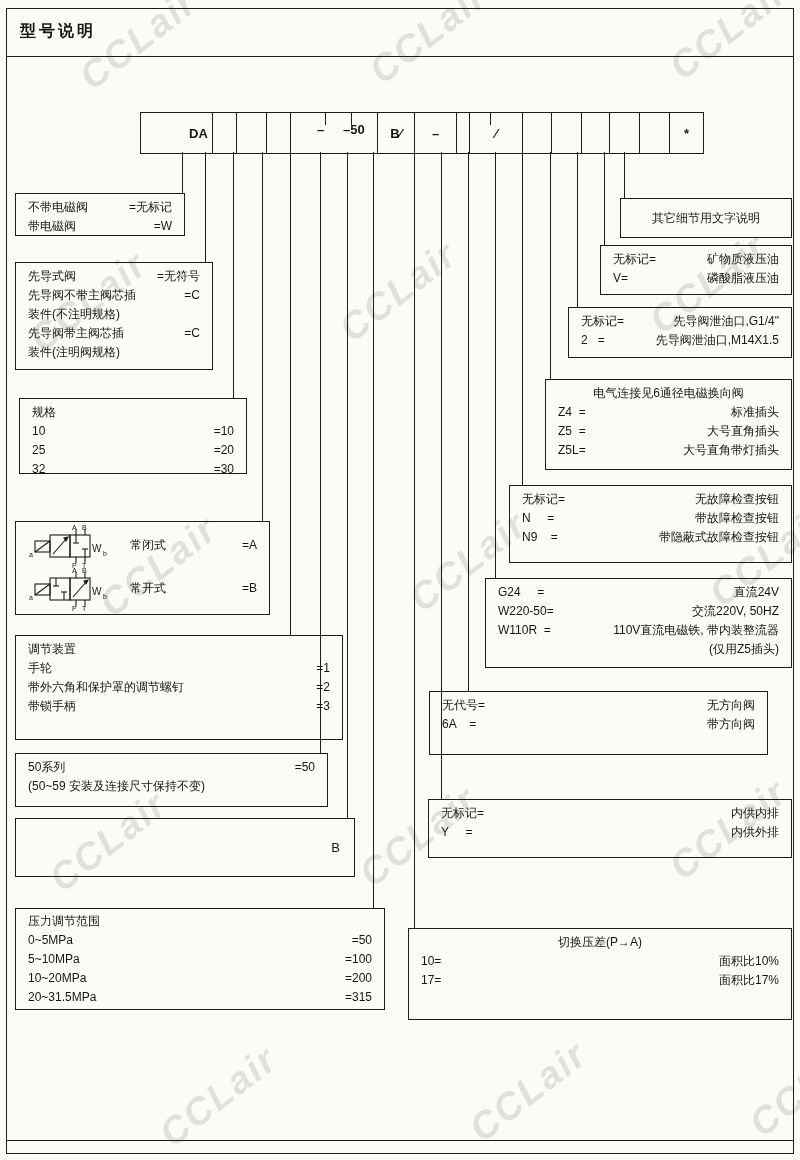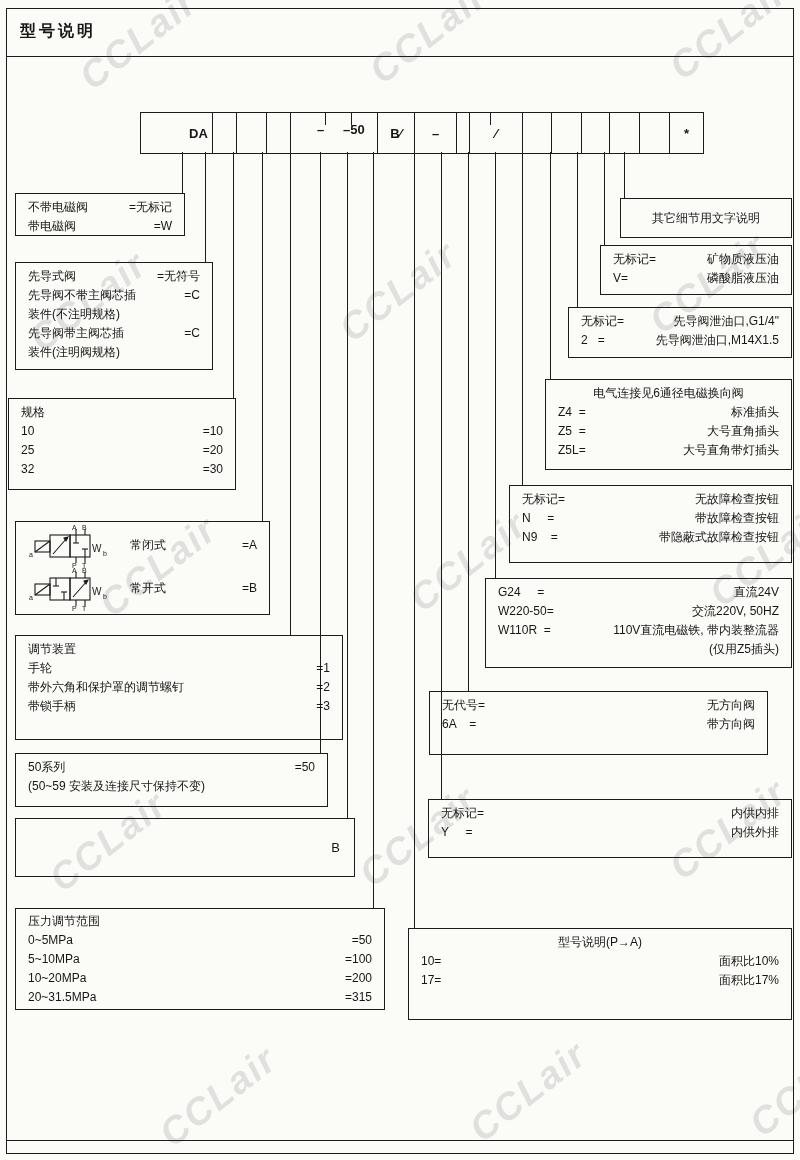--- a/index.html
+++ b/index.html
@@ -133,21 +133,21 @@
     <div class="rw">
         <span class="l">先导阀带主阀芯插</span>
         <span class="r">=C</span>
       </div>
     <div class="rw">
         <span class="l">装件(注明阀规格)</span>
         <span class="r"></span>
       </div>
   </div>
 
-  <div class="box" style="left:8px;top:398px;width:228px;height:92px">
+  <div class="box" style="left:19px;top:398px;width:228px;height:76px">
     <div class="hdr">规格</div>
     <div class="rw">
         <span class="l">10</span>
         <span class="r">=10</span>
       </div>
     <div class="rw">
         <span class="l">25</span>
         <span class="r">=20</span>
       </div>
     <div class="rw">
@@ -257,21 +257,21 @@
         <span class="l">10~20MPa</span>
         <span class="r">=200</span>
       </div>
     <div class="rw">
         <span class="l">20~31.5MPa</span>
         <span class="r">=315</span>
       </div>
   </div>
 
   <div class="box" style="left:408px;top:928px;width:384px;height:92px">
-    <div class="hdr right">型号说明(P→A)</div>
+    <div class="hdr right">切换压差(P→A)</div>
     <div class="rw">
         <span class="l">10=</span>
         <span class="r">面积比10%</span>
       </div>
     <div class="rw">
         <span class="l">17=</span>
         <span class="r">面积比17%</span>
       </div>
   </div>
 

